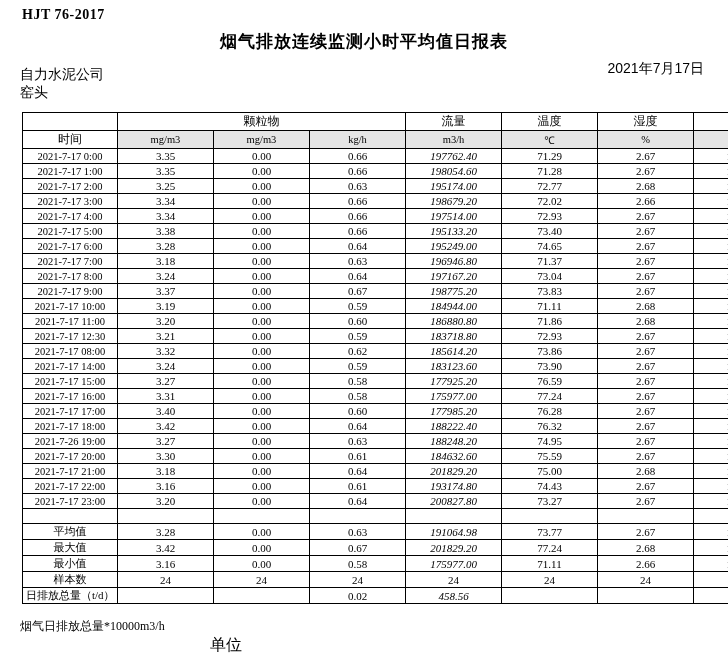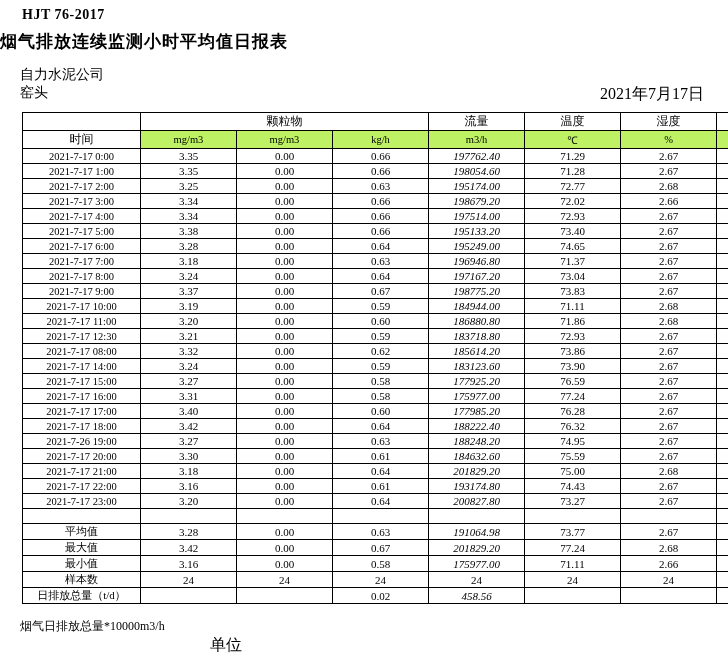--- a/index.html
+++ b/index.html
@@ -22,64 +22,65 @@
     font-family: "Liberation Serif", serif;
     font-weight: bold;
     font-size: 14px;
     letter-spacing: 0.5px;
   }
   .doc-title {
     position: absolute;
     left: 0;
     top: 30px;
     width: 728px;
+    text-align: center;
     font-family: "Liberation Serif", serif;
     font-weight: bold;
     font-size: 17px;
     letter-spacing: 1px;
   }
   .company {
     position: absolute;
     left: 20px;
     top: 66px;
     font-size: 14px;
     font-family: "Liberation Serif", serif;
     line-height: 18px;
   }
   .company div { white-space: nowrap; }
   .report-date {
     position: absolute;
     right: 24px;
-    top: 84px;
-    font-size: 16px;
-    font-family: Liberation Serif, serif;
+    top: 60px;
+    font-size: 14px;
+    font-family: Liberation Sans, sans-serif;
   }
   table.main {
     position: absolute;
     left: 22px;
     top: 112px;
     border-collapse: collapse;
     table-layout: fixed;
     width: 684px;
     font-size: 11px;
     font-family: "Liberation Serif", serif;
   }
   table.main td {
     border: 1px solid #000000;
     height: 14px;
     padding: 0 3px;
     text-align: center;
     vertical-align: middle;
     white-space: nowrap;
     overflow: hidden;
   }
-  .col-time   { width: 118px; }
+  .col-time   { width: 95px; }
   .col-d      { width: 96px;  }
   .hdr-tall td { height: 26px; font-size: 12px; }
-  .unitrow td { background: #bef264; font-size: 10.5px; height: 14px; }
+  .unitrow td { background: #e5e5e5; font-size: 10.5px; height: 14px; }
   .unitrow td.col-time { background: #ffffff; font-size: 12px; }
   td.numcell { text-align: left; padding-left: 22px; }
   td.numcell-narrow { text-align: left; padding-left: 16px; font-style: italic; }
   td.timecell { text-align: left; padding-left: 12px; font-size: 10.5px;}
   .blankrow td { height: 12px; border-left: 1px solid #000; border-right: 1px solid #000; border-top: 1px solid #000; border-bottom: 1px solid #000;}
   .footer {
     position: absolute;
     left: 20px;
     top: 618px;
     font-size: 12px;

